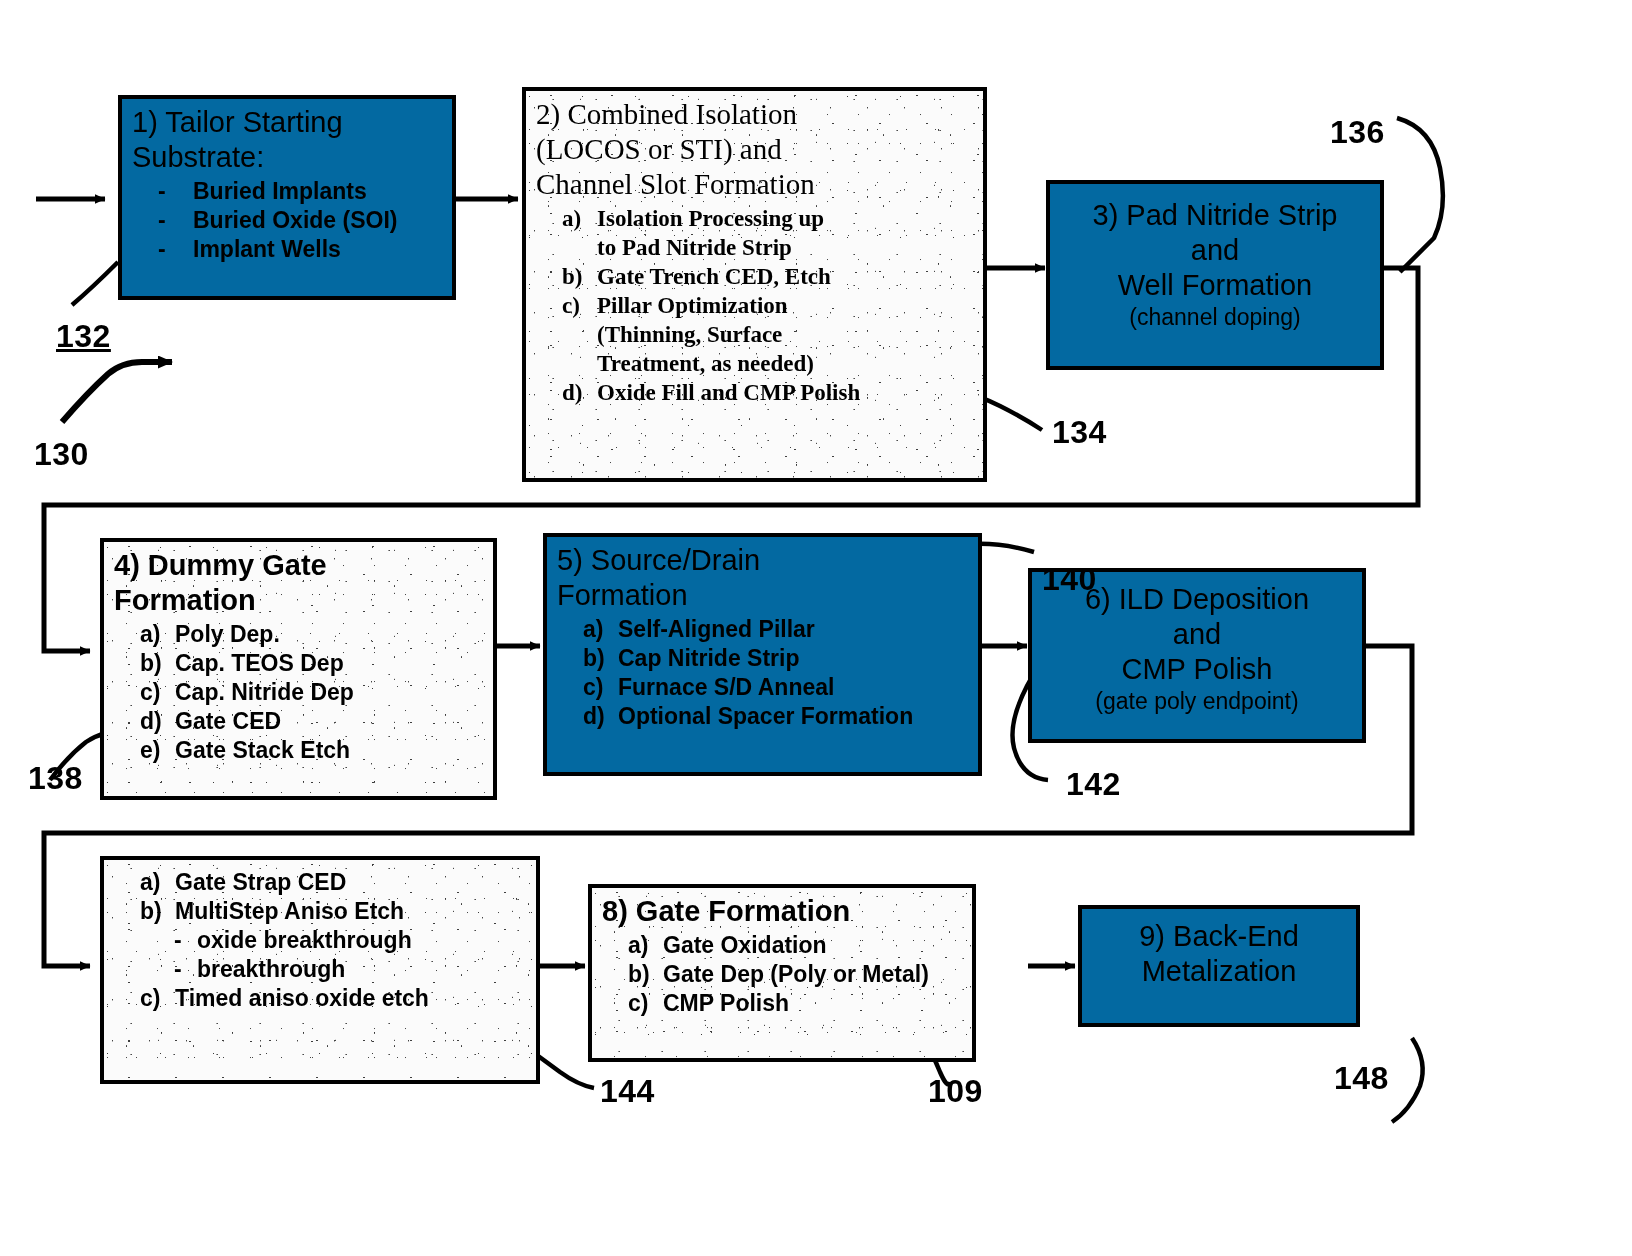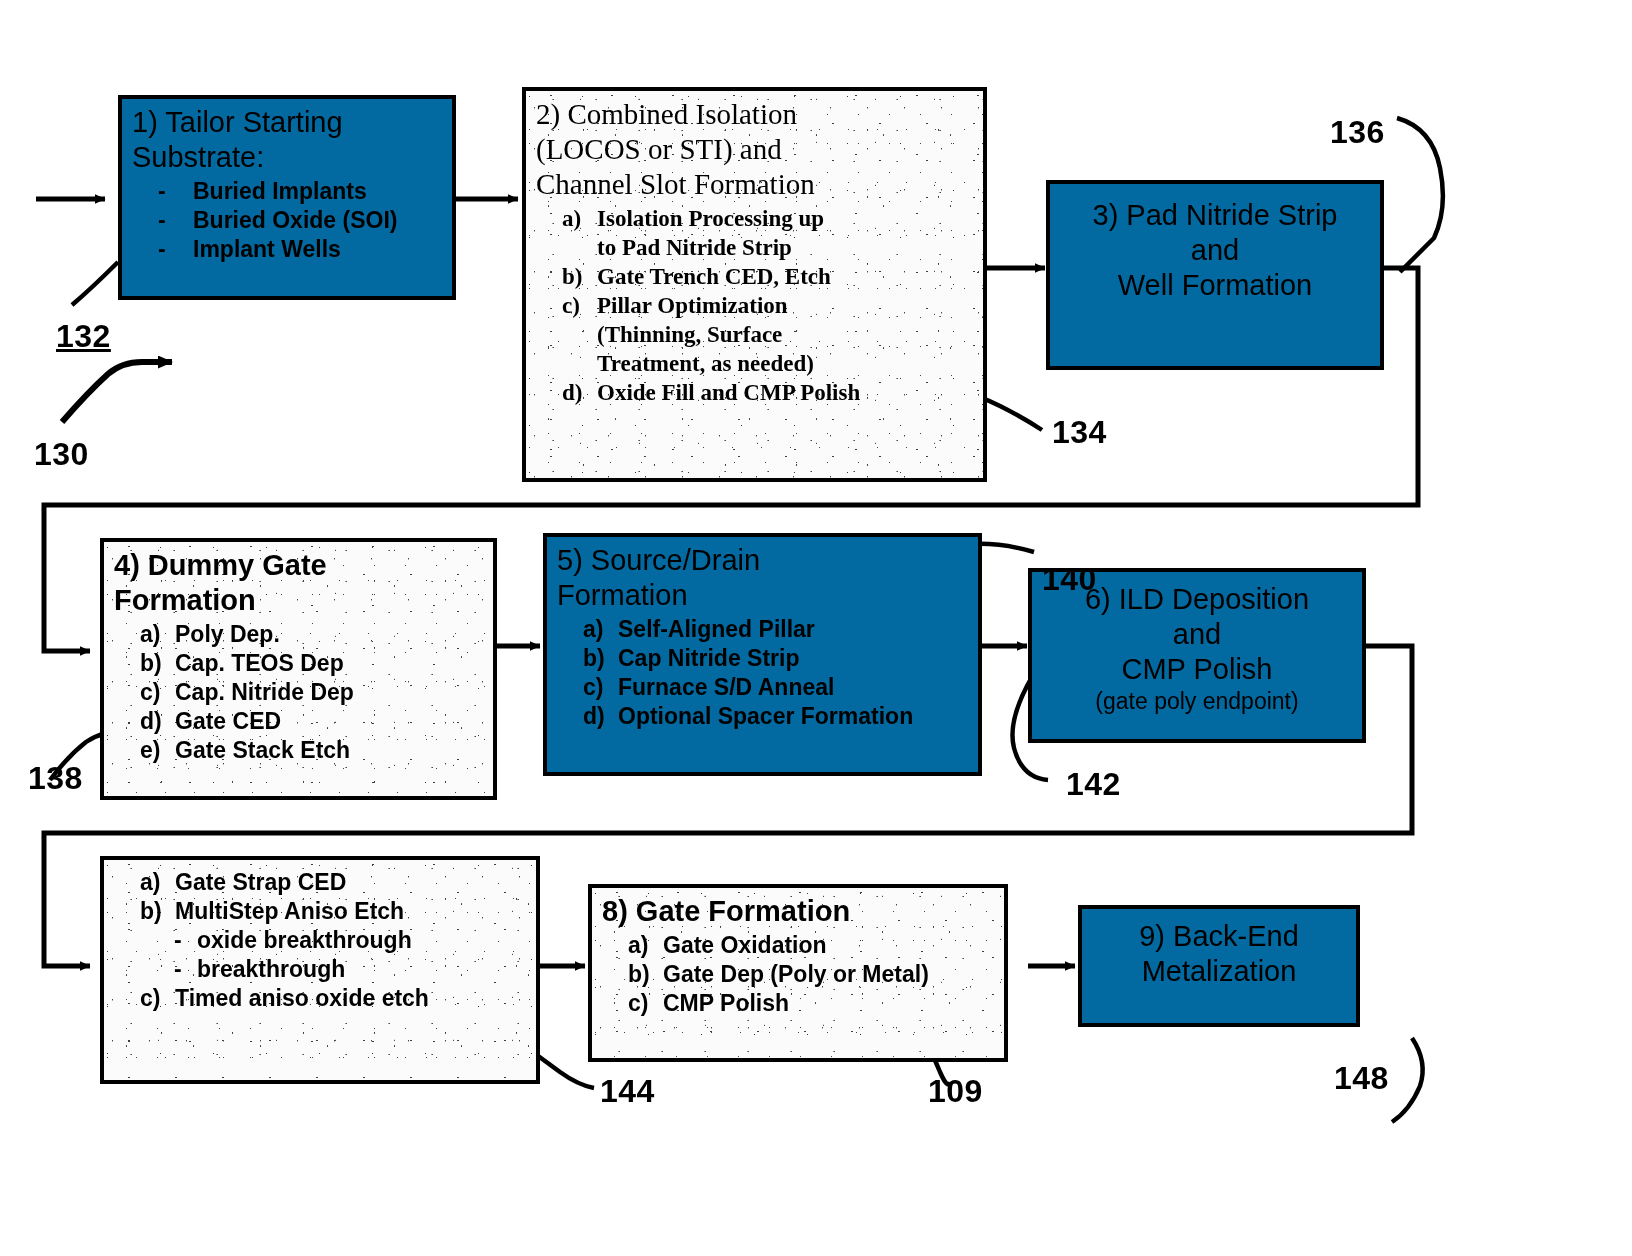--- a/index.html
+++ b/index.html
@@ -182,20 +182,21 @@
 (Thinning,  Surface
  Treatment,  as needed)</span></li>
       <li><span class="lbl">d)</span><span>Oxide Fill and CMP Polish</span></li>
     </ul>
   </div>
 
   <div class="box" style="left:1046px;top:172px;width:338px;height:190px;padding-top:14px;margin-top:8px;">
     <div class="title tc">3) Pad Nitride Strip
 and
 Well Formation</div>
+    <div class="subnote">(channel doping)</div>
   </div>
 
   <div class="box speckle" style="left:100px;top:538px;width:397px;height:262px;">
     <div class="title bold">4) Dummy Gate
      Formation</div>
     <ul class="steps">
       <li><span class="lbl">a)</span><span>Poly Dep.</span></li>
       <li><span class="lbl">b)</span><span>Cap. TEOS Dep</span></li>
       <li><span class="lbl">c)</span><span>Cap. Nitride Dep</span></li>
       <li><span class="lbl">d)</span><span>Gate CED</span></li>
@@ -224,21 +225,21 @@
   <div class="box speckle" style="left:100px;top:856px;width:440px;height:228px;">
     <ul class="steps">
       <li><span class="lbl">a)</span><span>Gate Strap CED</span></li>
       <li><span class="lbl">b)</span><span>MultiStep Aniso Etch</span></li>
       <li class="sub"><span class="lbl">-</span><span>oxide breakthrough</span></li>
       <li class="sub"><span class="lbl">-</span><span>breakthrough</span></li>
       <li><span class="lbl">c)</span><span>Timed aniso oxide etch</span></li>
     </ul>
   </div>
 
-  <div class="box speckle" style="left:588px;top:884px;width:420px;height:178px;">
+  <div class="box speckle" style="left:588px;top:884px;width:388px;height:178px;">
     <div class="title bold">8)  Gate Formation</div>
     <ul class="steps">
       <li><span class="lbl">a)</span><span>Gate Oxidation</span></li>
       <li><span class="lbl">b)</span><span>Gate Dep (Poly or Metal)</span></li>
       <li><span class="lbl">c)</span><span>CMP Polish</span></li>
     </ul>
   </div>
 
   <div class="box" style="left:1078px;top:905px;width:282px;height:122px;padding-top:10px;">
     <div class="title tc">9) Back-End

